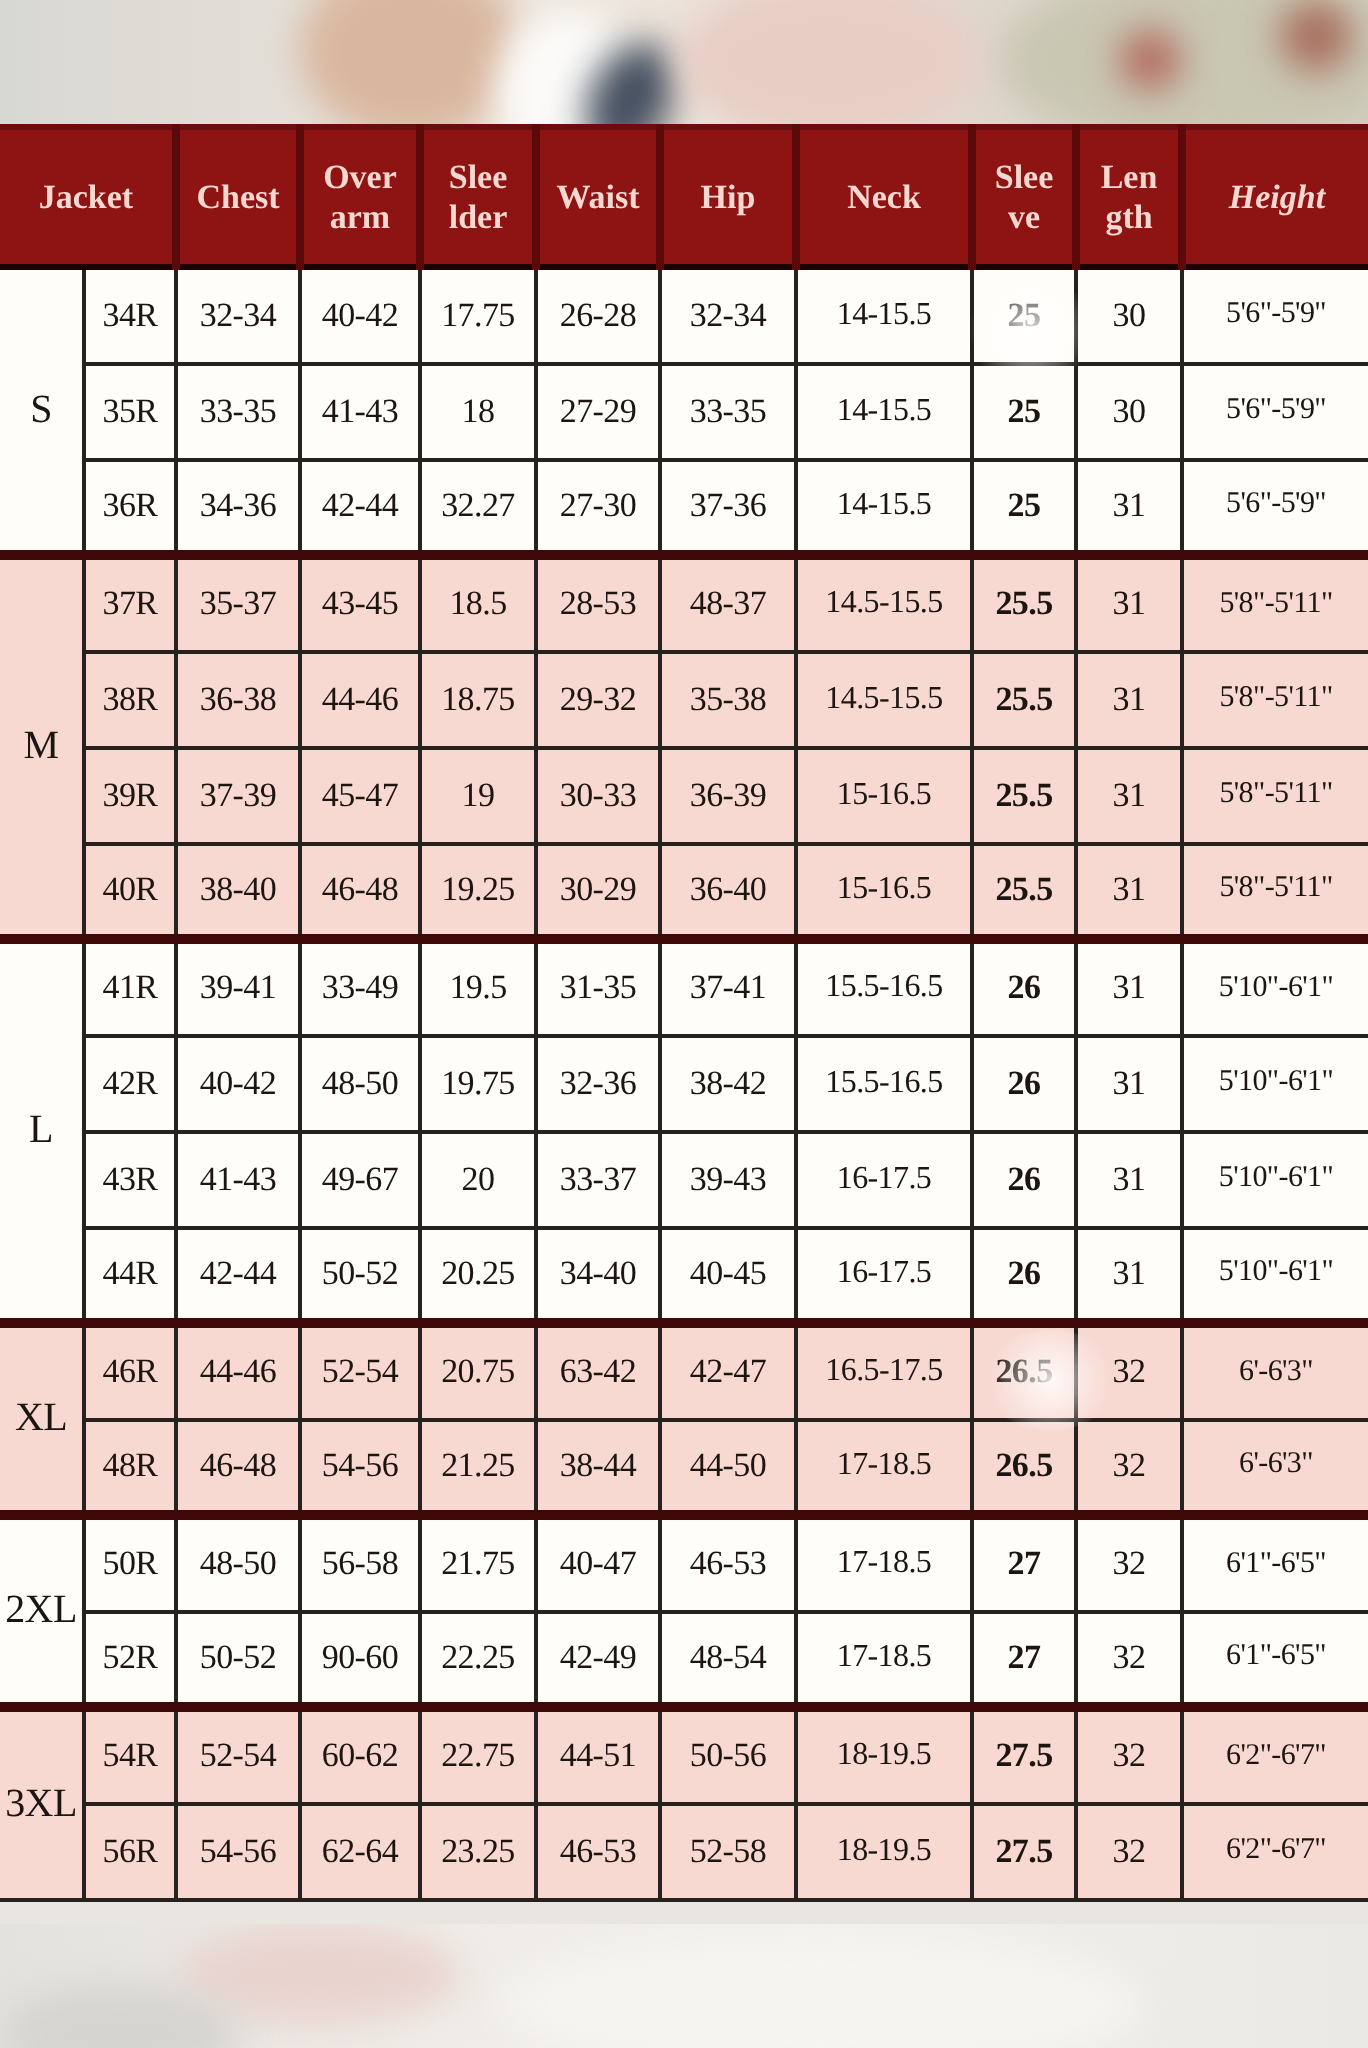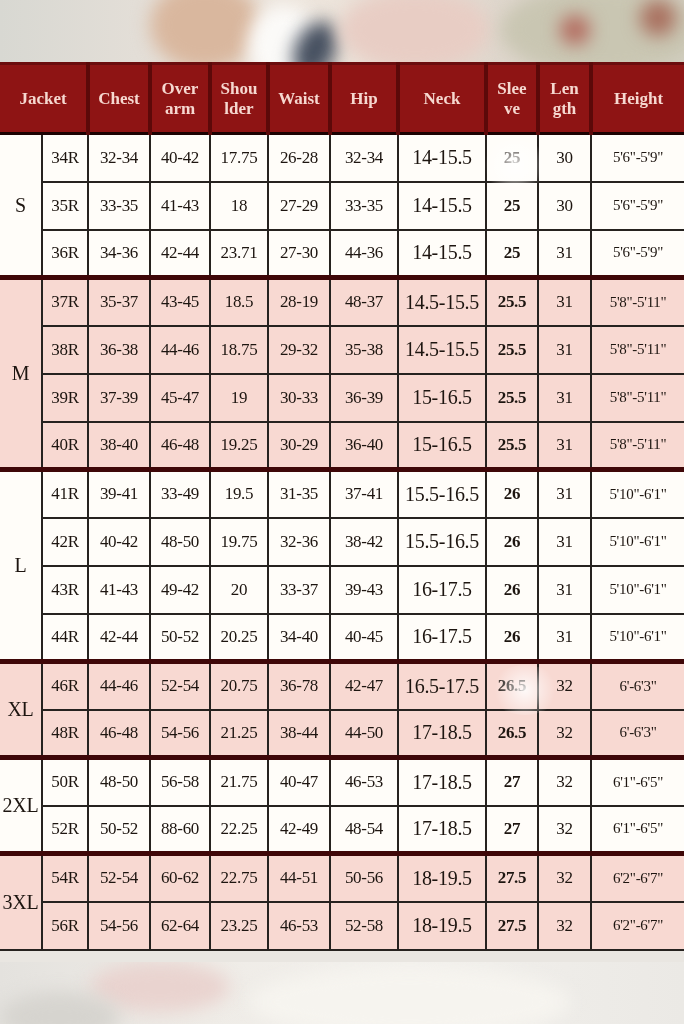--- a/index.html
+++ b/index.html
@@ -41,38 +41,38 @@
     line-height: 1.12;
     height: 70px;
     border-left: 4px solid #5c0909;
     border-top: 3px solid #6b0d0e;
     border-bottom: 3px solid #1c0202;
     padding: 2px 1px;
     text-align: center;
     margin-left: 15px;
   }
   thead th:first-child { border-left: none; }
-  thead th:last-child { border-right: none; }
+  thead th:last-child { border-right: none; font-style: italic; }
   tbody td {
     border: 2px solid var(--grid-border, #26221f);
     text-align: center;
     vertical-align: middle;
     font-size: 17px;
     color: #1d1510;
     height: 48px;
     padding: 0 1px;
     letter-spacing: -0.3px;
   }
   tr.white td { background: var(--row-white, #fffdf9); }
   tr.pink td  { background: var(--row-pink, #f8d9d2); }
   td.group-label { font-size: 20px; border-left: none; }
   td.last-col { border-right: none; font-size: 15px; }
   tr.group-start > td { border-top: 5px solid var(--group-separator, #3f0708); }
   td.sleeve-col { font-weight: bold; margin-left: 31px; }
-  td.neck-col { font-size: 20px; }
+  td.neck-col { font-size: 16px; }
   .glow { position: absolute; border-radius: 50%; pointer-events: none;
           background: radial-gradient(circle, rgba(255,255,255,0.85) 0%, rgba(255,255,255,0) 70%); }
   #glow1 { left: 480px; top: 140px; width: 70px; height: 50px; }
   #glow2 { left: 490px; top: 665px; width: 70px; height: 50px; }
 </style>
 </head>
 <body>
 
 <div id="photo-top" class="photo-strip">
   <div class="blob b-beard"></div>
@@ -96,21 +96,21 @@
       <col style="width: 88px;">
       <col style="width: 52px;">
       <col style="width: 53px;">
       <col style="width: 93px;">
     </colgroup>
   <thead>
       <tr>
         <th colspan="2">Jacket</th>
         <th>Chest</th>
         <th>Over arm</th>
-        <th>Shou lder</th>
+        <th>Slee lder</th>
         <th>Waist</th>
         <th>Hip</th>
         <th>Neck</th>
         <th>Slee ve</th>
         <th>Len gth</th>
         <th class="last-col">Height</th>
       </tr>
     </thead>
   <tbody>
       <tr class="white">
@@ -135,35 +135,35 @@
         <td>33-35</td>
         <td class="neck-col">14-15.5</td>
         <td class="sleeve-col">25</td>
         <td>30</td>
         <td class="last-col">5'6"-5'9"</td>
       </tr>
       <tr class="white">
         <td>36R</td>
         <td>34-36</td>
         <td>42-44</td>
-        <td>23.71</td>
+        <td>32.27</td>
         <td>27-30</td>
-        <td>44-36</td>
+        <td>37-36</td>
         <td class="neck-col">14-15.5</td>
         <td class="sleeve-col">25</td>
         <td>31</td>
         <td class="last-col">5'6"-5'9"</td>
       </tr>
       <tr class="pink group-start">
         <td rowspan="4" class="group-label">M</td>
         <td>37R</td>
         <td>35-37</td>
         <td>43-45</td>
         <td>18.5</td>
-        <td>28-19</td>
+        <td>28-53</td>
         <td>48-37</td>
         <td class="neck-col">14.5-15.5</td>
         <td class="sleeve-col">25.5</td>
         <td>31</td>
         <td class="last-col">5'8"-5'11"</td>
       </tr>
       <tr class="pink">
         <td>38R</td>
         <td>36-38</td>
         <td>44-46</td>
@@ -220,21 +220,21 @@
         <td>32-36</td>
         <td>38-42</td>
         <td class="neck-col">15.5-16.5</td>
         <td class="sleeve-col">26</td>
         <td>31</td>
         <td class="last-col">5'10"-6'1"</td>
       </tr>
       <tr class="white">
         <td>43R</td>
         <td>41-43</td>
-        <td>49-42</td>
+        <td>49-67</td>
         <td>20</td>
         <td>33-37</td>
         <td>39-43</td>
         <td class="neck-col">16-17.5</td>
         <td class="sleeve-col">26</td>
         <td>31</td>
         <td class="last-col">5'10"-6'1"</td>
       </tr>
       <tr class="white">
         <td>44R</td>
@@ -247,21 +247,21 @@
         <td class="sleeve-col">26</td>
         <td>31</td>
         <td class="last-col">5'10"-6'1"</td>
       </tr>
       <tr class="pink group-start">
         <td rowspan="2" class="group-label">XL</td>
         <td>46R</td>
         <td>44-46</td>
         <td>52-54</td>
         <td>20.75</td>
-        <td>36-78</td>
+        <td>63-42</td>
         <td>42-47</td>
         <td class="neck-col">16.5-17.5</td>
         <td class="sleeve-col">26.5</td>
         <td>32</td>
         <td class="last-col">6'-6'3"</td>
       </tr>
       <tr class="pink">
         <td>48R</td>
         <td>46-48</td>
         <td>54-56</td>
@@ -282,21 +282,21 @@
         <td>40-47</td>
         <td>46-53</td>
         <td class="neck-col">17-18.5</td>
         <td class="sleeve-col">27</td>
         <td>32</td>
         <td class="last-col">6'1"-6'5"</td>
       </tr>
       <tr class="white">
         <td>52R</td>
         <td>50-52</td>
-        <td>88-60</td>
+        <td>90-60</td>
         <td>22.25</td>
         <td>42-49</td>
         <td>48-54</td>
         <td class="neck-col">17-18.5</td>
         <td class="sleeve-col">27</td>
         <td>32</td>
         <td class="last-col">6'1"-6'5"</td>
       </tr>
       <tr class="pink group-start">
         <td rowspan="2" class="group-label">3XL</td>

